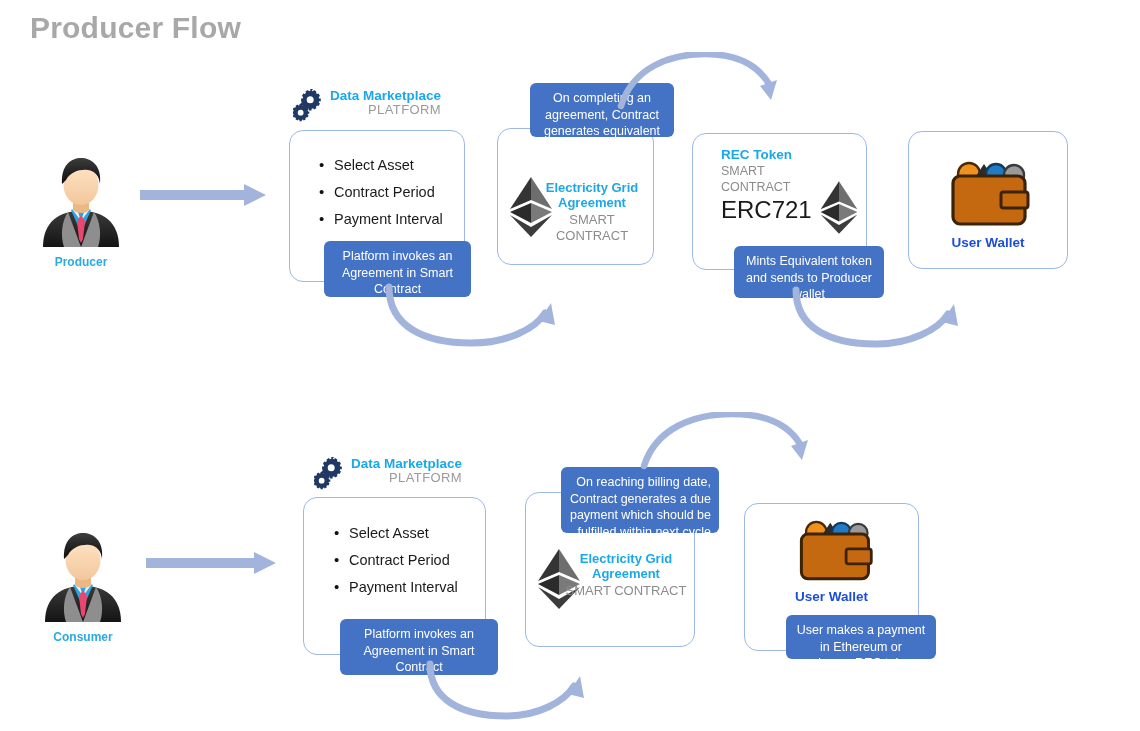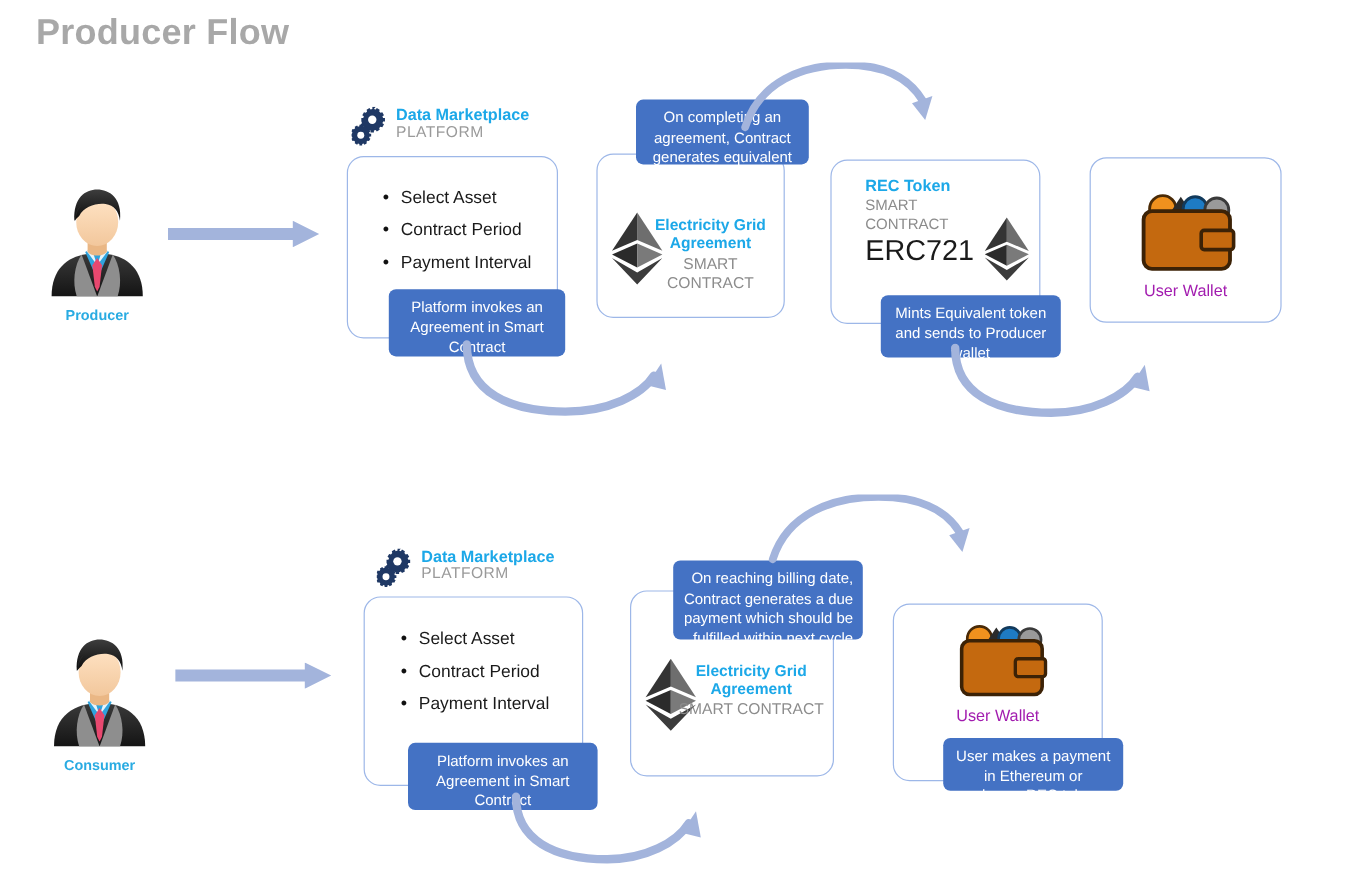--- a/index.html
+++ b/index.html
@@ -37,37 +37,37 @@
   .bullets li{
     font-size:14.5px;color:#1a1a1a;line-height:21px;margin-bottom:6px;
     position:relative;padding-left:15px;white-space:nowrap;
   }
   .bullets li:before{
     content:"\2022";position:absolute;left:0;top:-1px;font-size:15px;color:#111;
   }
 
   
   .logo-row{display:flex;align-items:flex-start;}
-  .logo-text{margin-left:5px;line-height:1.03;}
+  .logo-text{margin-left:5px;line-height:1.03;text-align:right;}
   .logo-main{font-size:13.5px;font-weight:bold;color:#1CA8E8;white-space:nowrap;}
   .logo-sub{font-size:13px;color:#9a9a9a;letter-spacing:0.4px;white-space:nowrap;}
 
   
   .callout{
     background:#4472C4;border-radius:6px;color:#ffffff;
     font-size:12.5px;line-height:16.5px;text-align:center;
     box-sizing:border-box;padding:7px 8px;
   }
 
   
   .cyan-head{color:#1CA8E8;font-weight:bold;}
   .gray-head{color:#8c8c8c;}
 
   
-  .wallet-label{font-size:13.5px;font-weight:normal;color:#a21caf;text-align:center;white-space:nowrap;}
+  .wallet-label{font-size:13.5px;font-weight:bold;color:#1d4ed8;text-align:center;white-space:nowrap;}
 
   .nowrap{white-space:nowrap;}
 </style>
 </head>
 <body>
 
 <div class="stage">
 
   <div class="abs avatar-wrap" style="left:38px;top:155px;">
     <svg width="86" height="92" viewBox="0 0 86 92">

